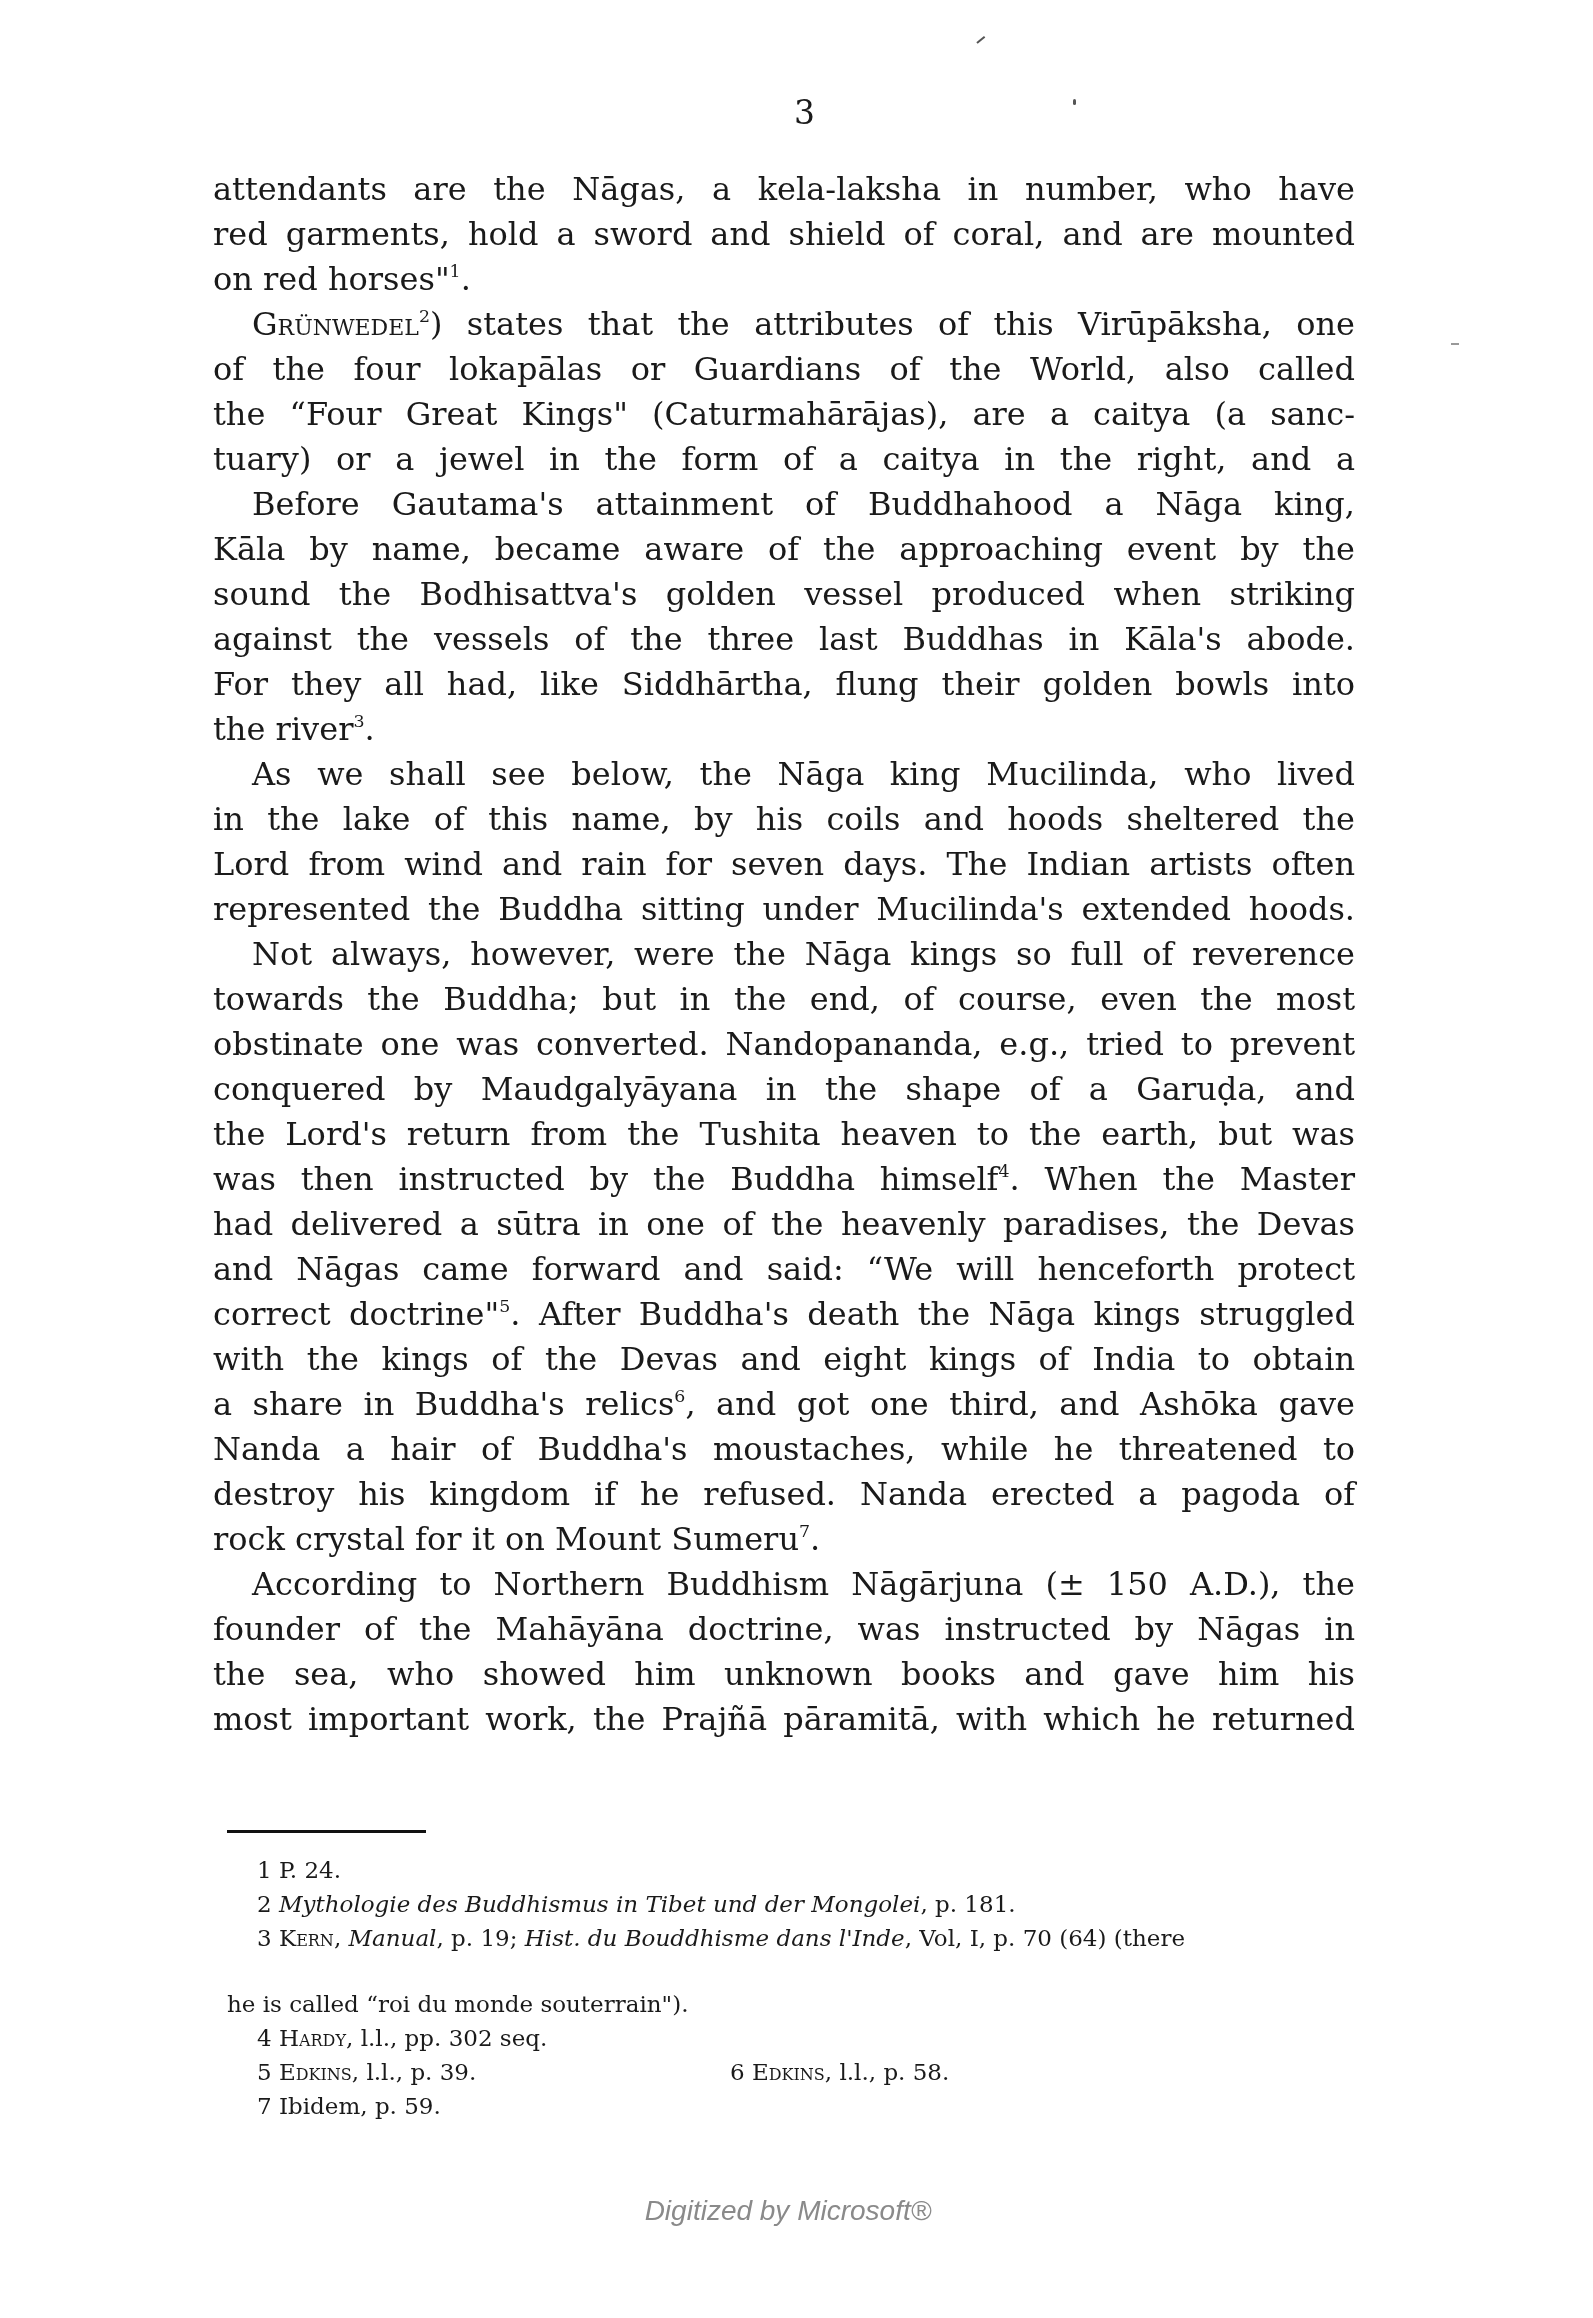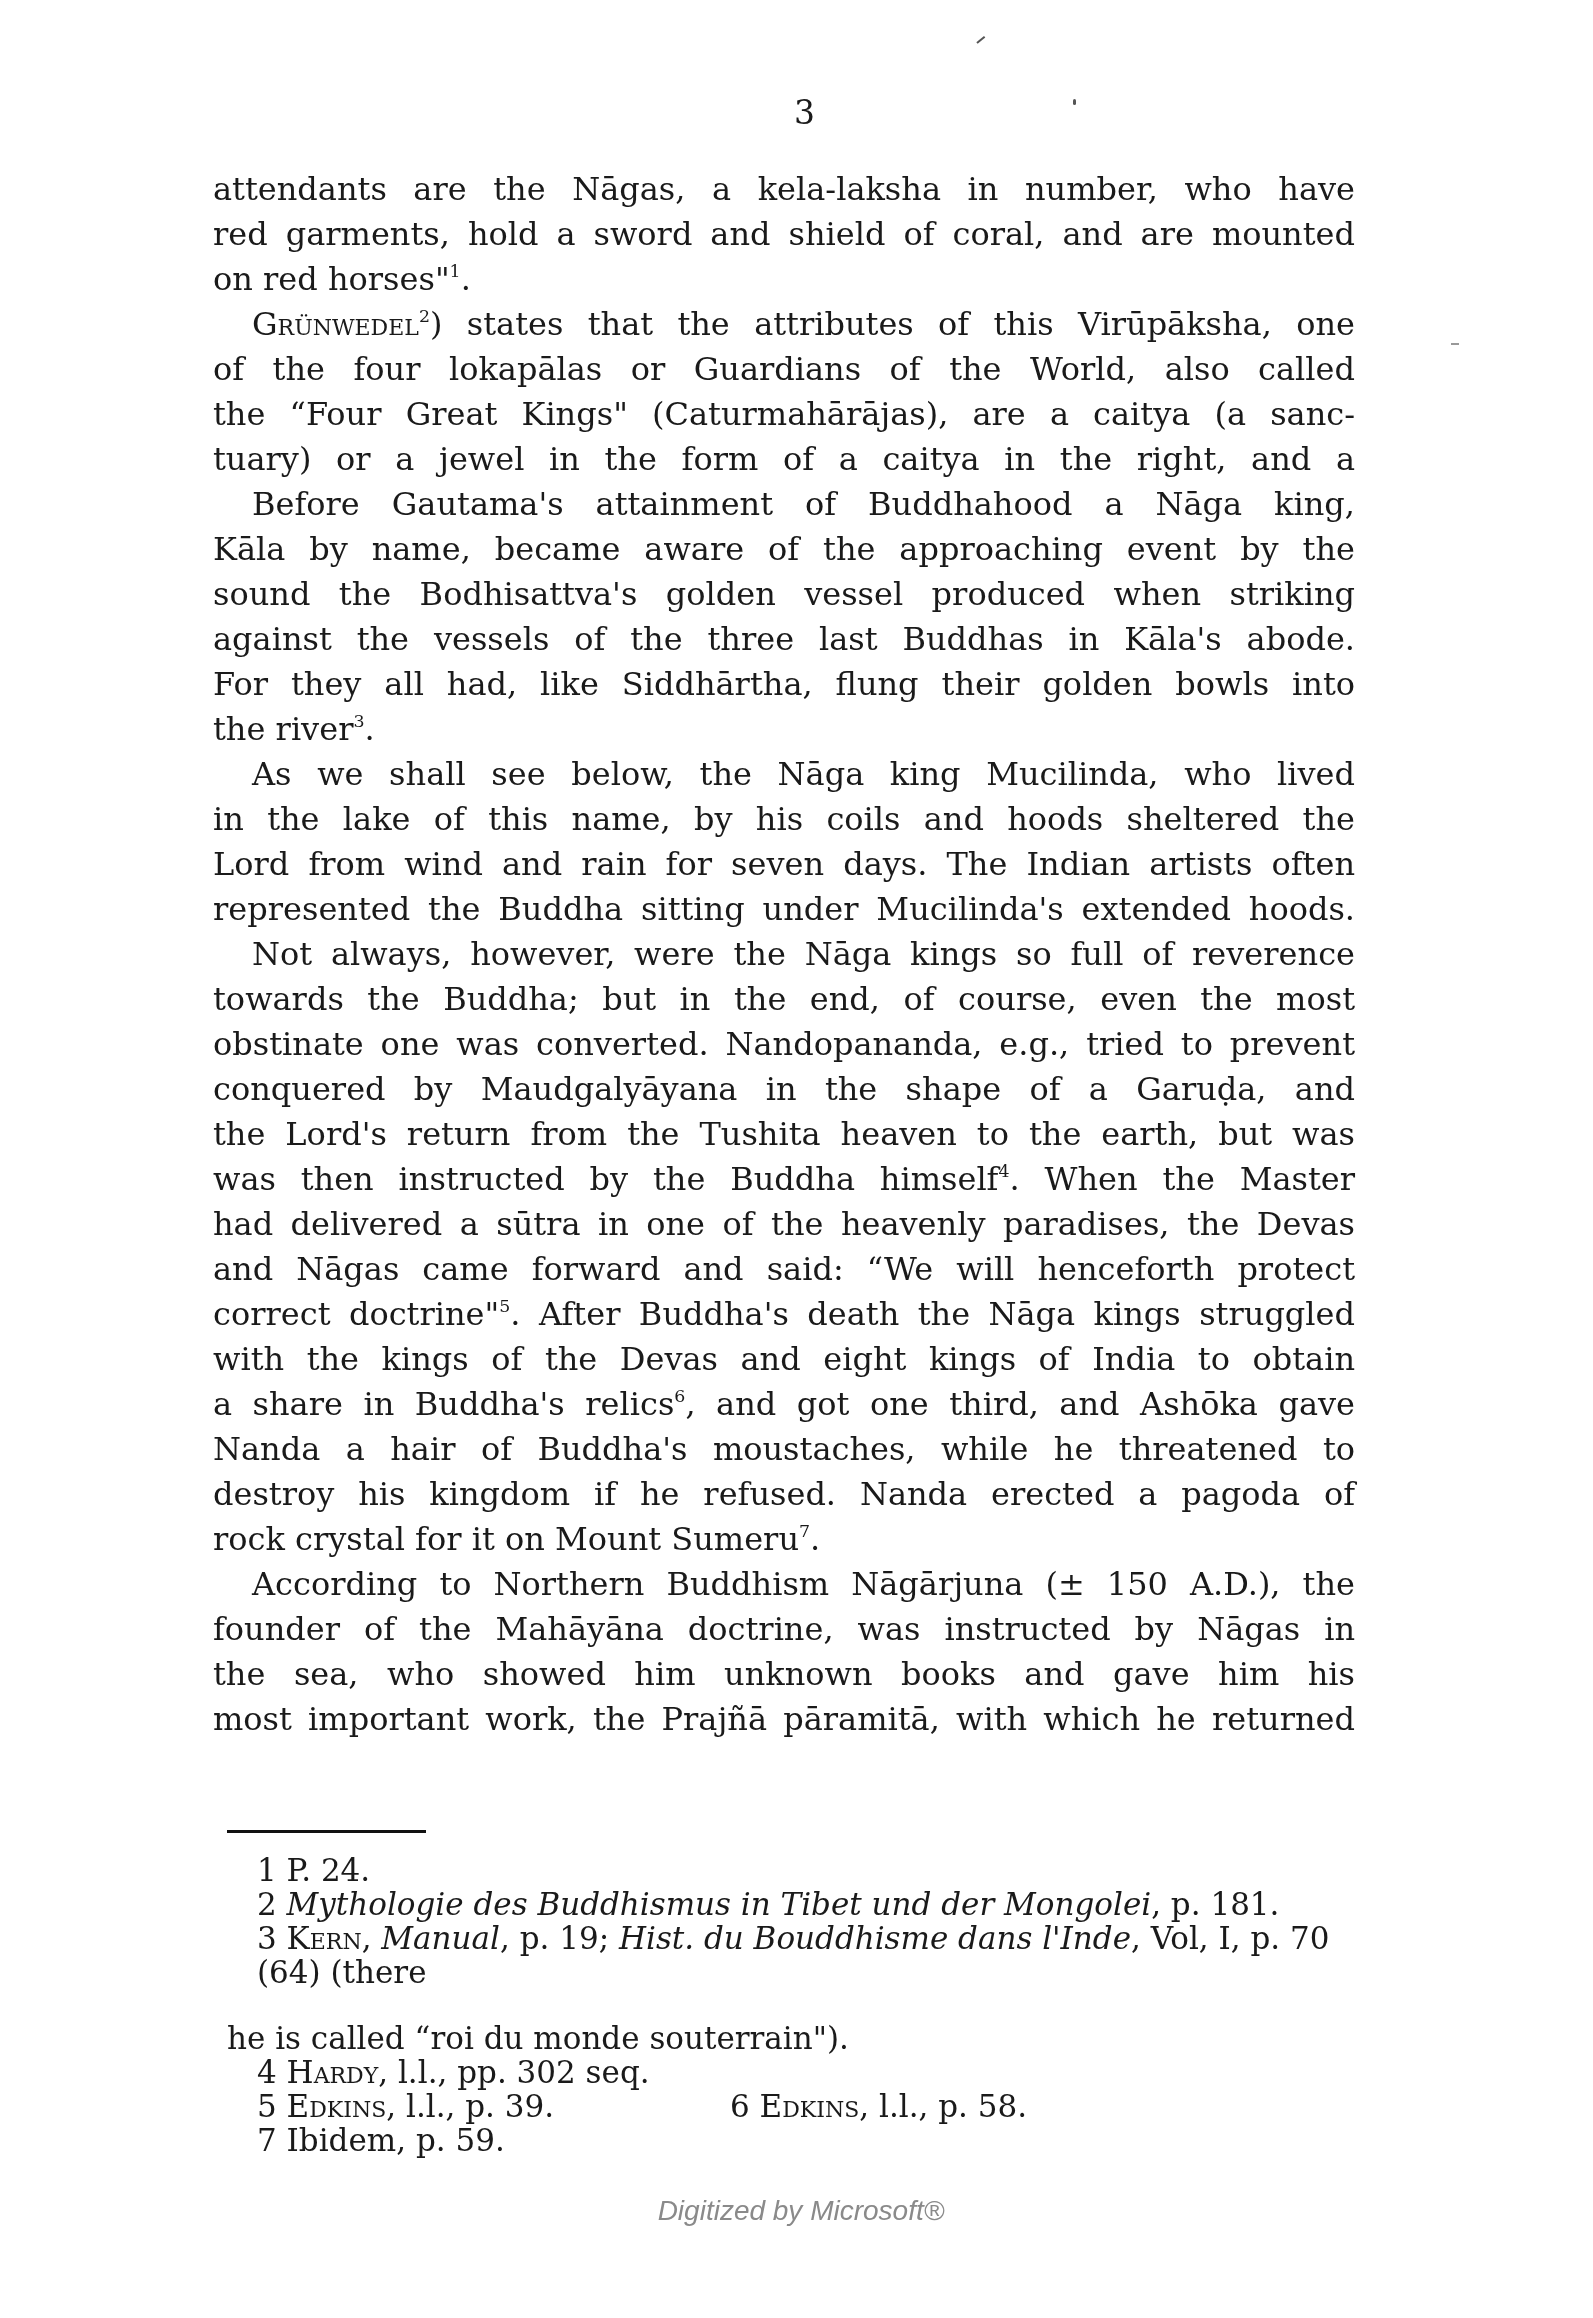--- a/index.html
+++ b/index.html
@@ -18,28 +18,28 @@
   .para.no-indent { text-indent: 0; }
   .line { display: block; text-align: justify; text-align-last: justify; white-space: normal; text-indent: 0; }
   .line.first { padding-left: 39px; }
   .line.last { text-align-last: left; }
   sup { font-size: 17.4px; line-height: 0; vertical-align: 12.6px; }
   .sc { font-variant: small-caps; }
   em { font-style: italic; }
 
   .footnote-rule { position: absolute; left: 227px; top: 1830px; width: 199px; height: 3.2px; background: #111; }
   .footnotes { position: absolute; left: 227px; top: 1853px; width: 1144px;
-               font-size: 31px; line-height: 34px; }
+               font-size: 23px; line-height: 34px; }
   .fn { display: block; padding-left: 30px; }
   .fn.wrap { padding-left: 0; text-indent: 30px; margin-top: 32px; }
   .fn-row { display: flex; padding-left: 30px; }
   .fn-row .col1 { width: 473px; }
   .watermark { position: absolute; left: 0; width: 1576px; top: 2195px; text-align: center;
                font-family: "Liberation Sans", "DejaVu Sans", sans-serif; font-style: italic;
-               font-size: 28px; color: #8a8a8a; padding-left: 13px; }
+               font-size: 28px; color: #8a8a8a; }
 </style>
 </head>
 <body>
 
 <div class="speck speck-a"></div>
 <div class="speck speck-b"></div>
 <div class="speck speck-c"></div>
 
 <div class="page-number">3</div>
 

